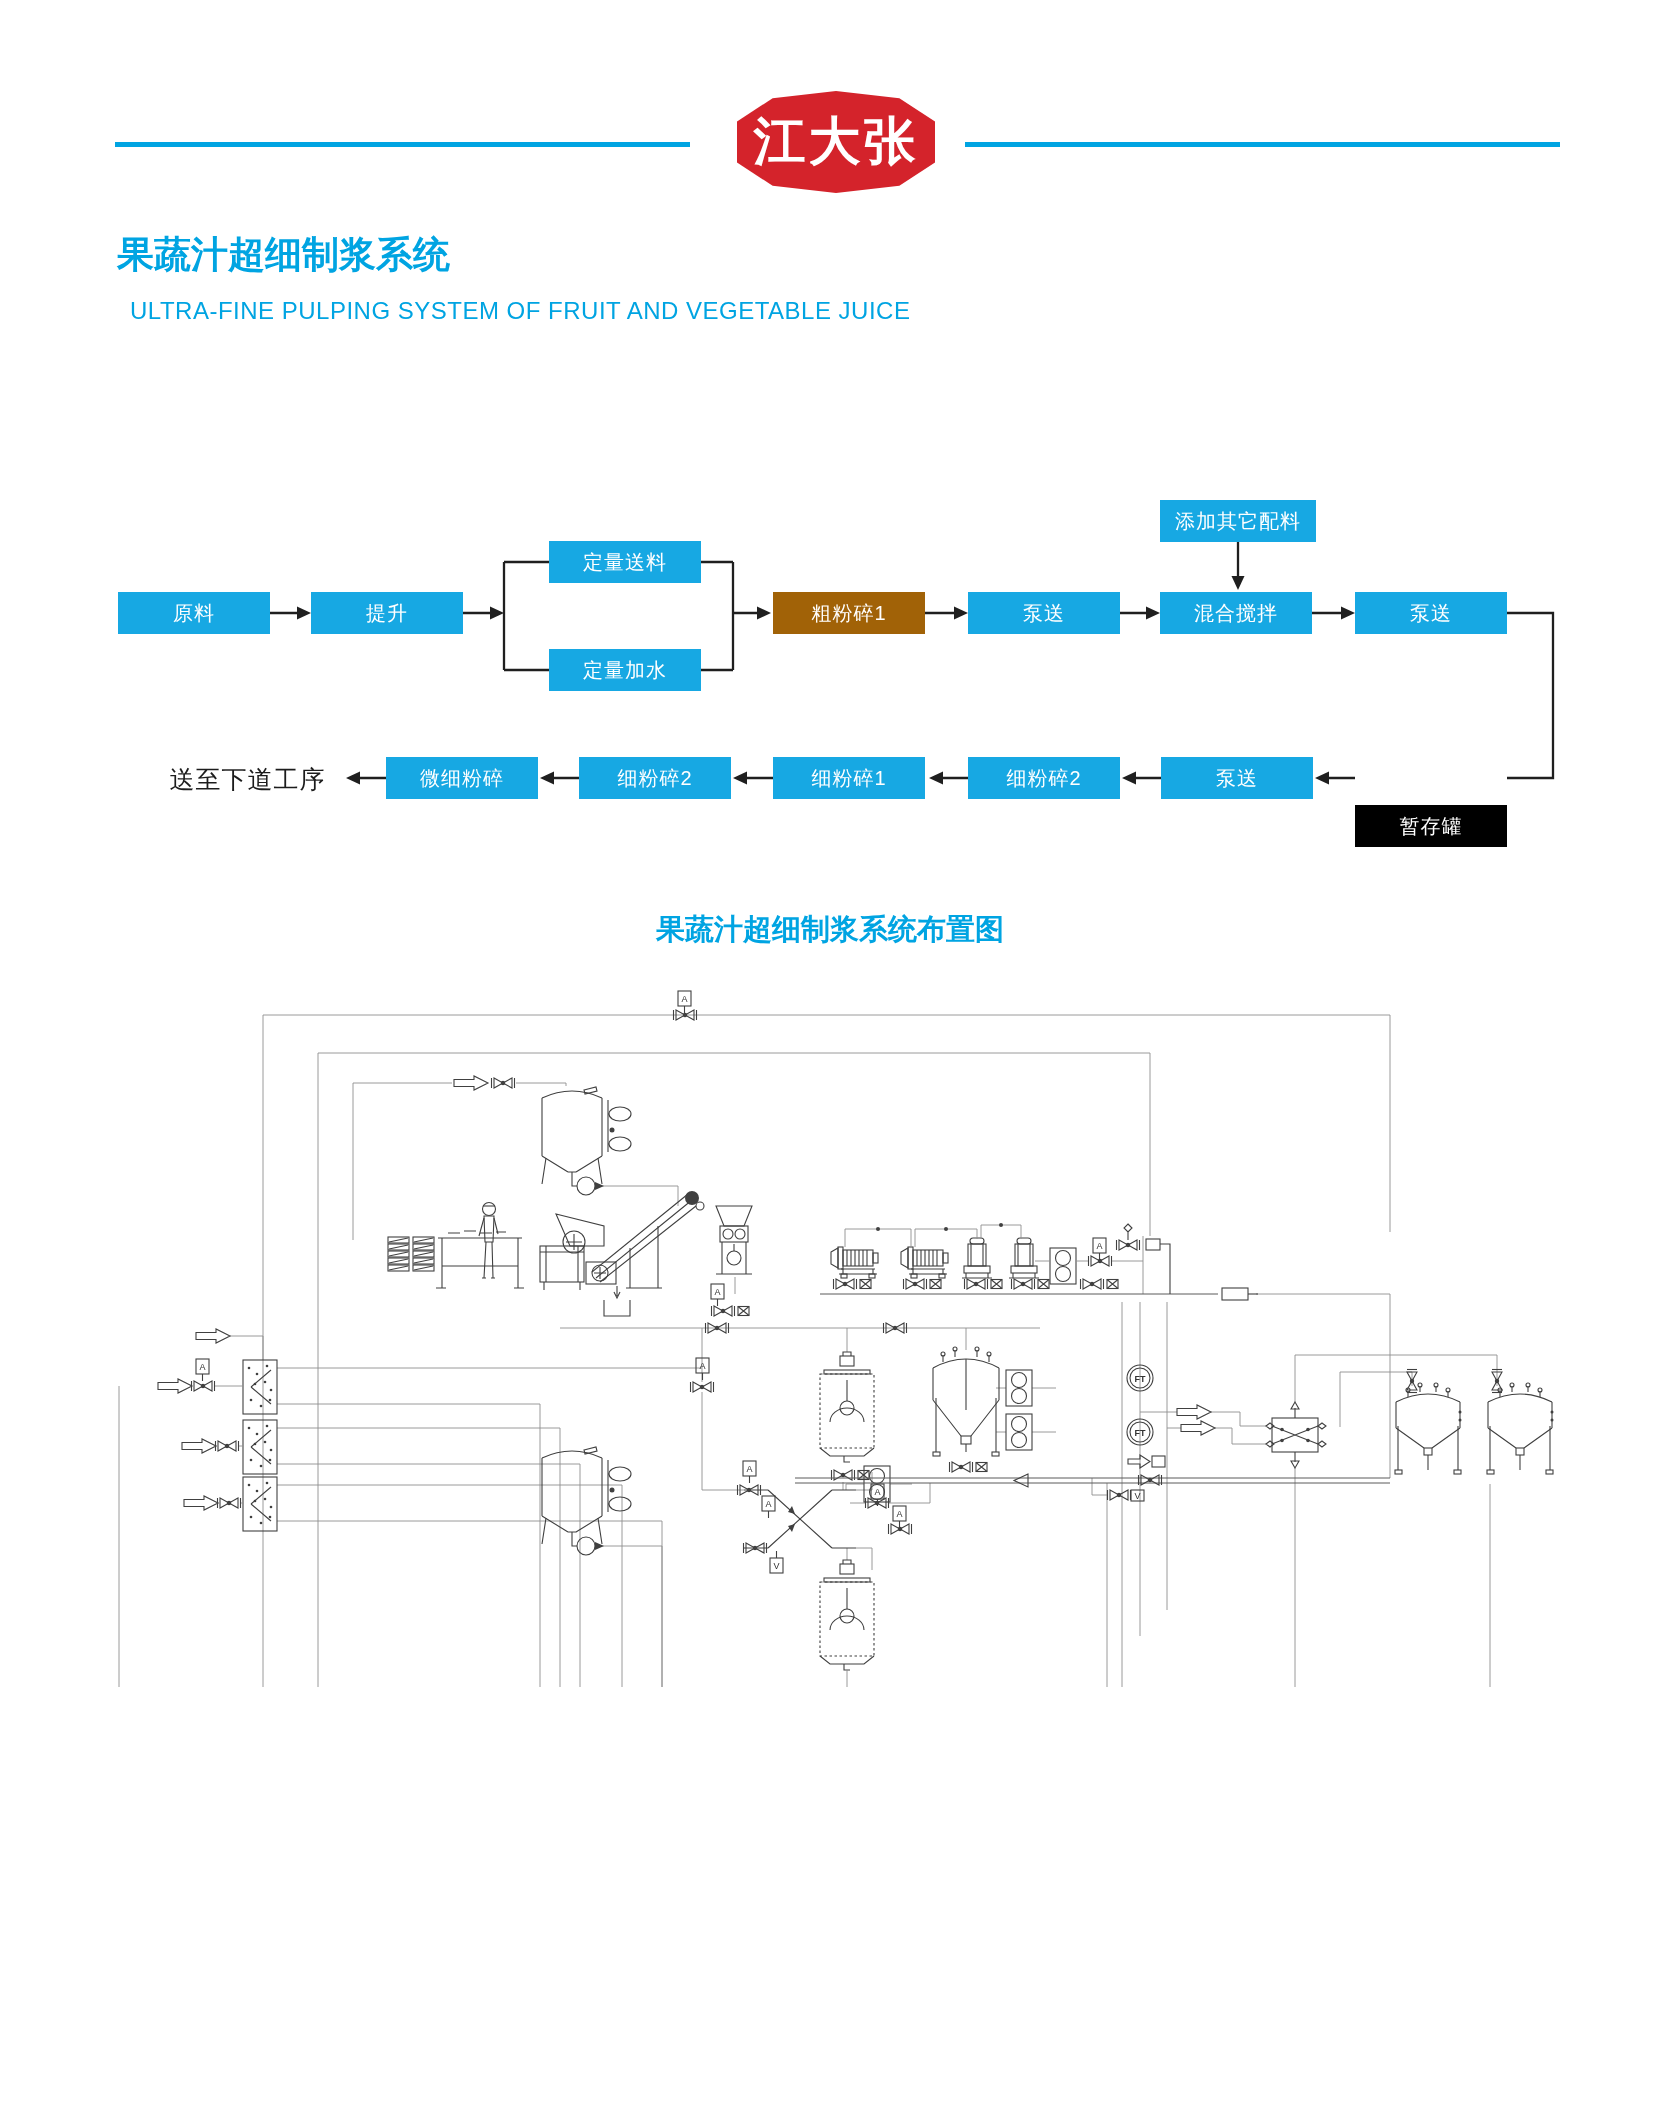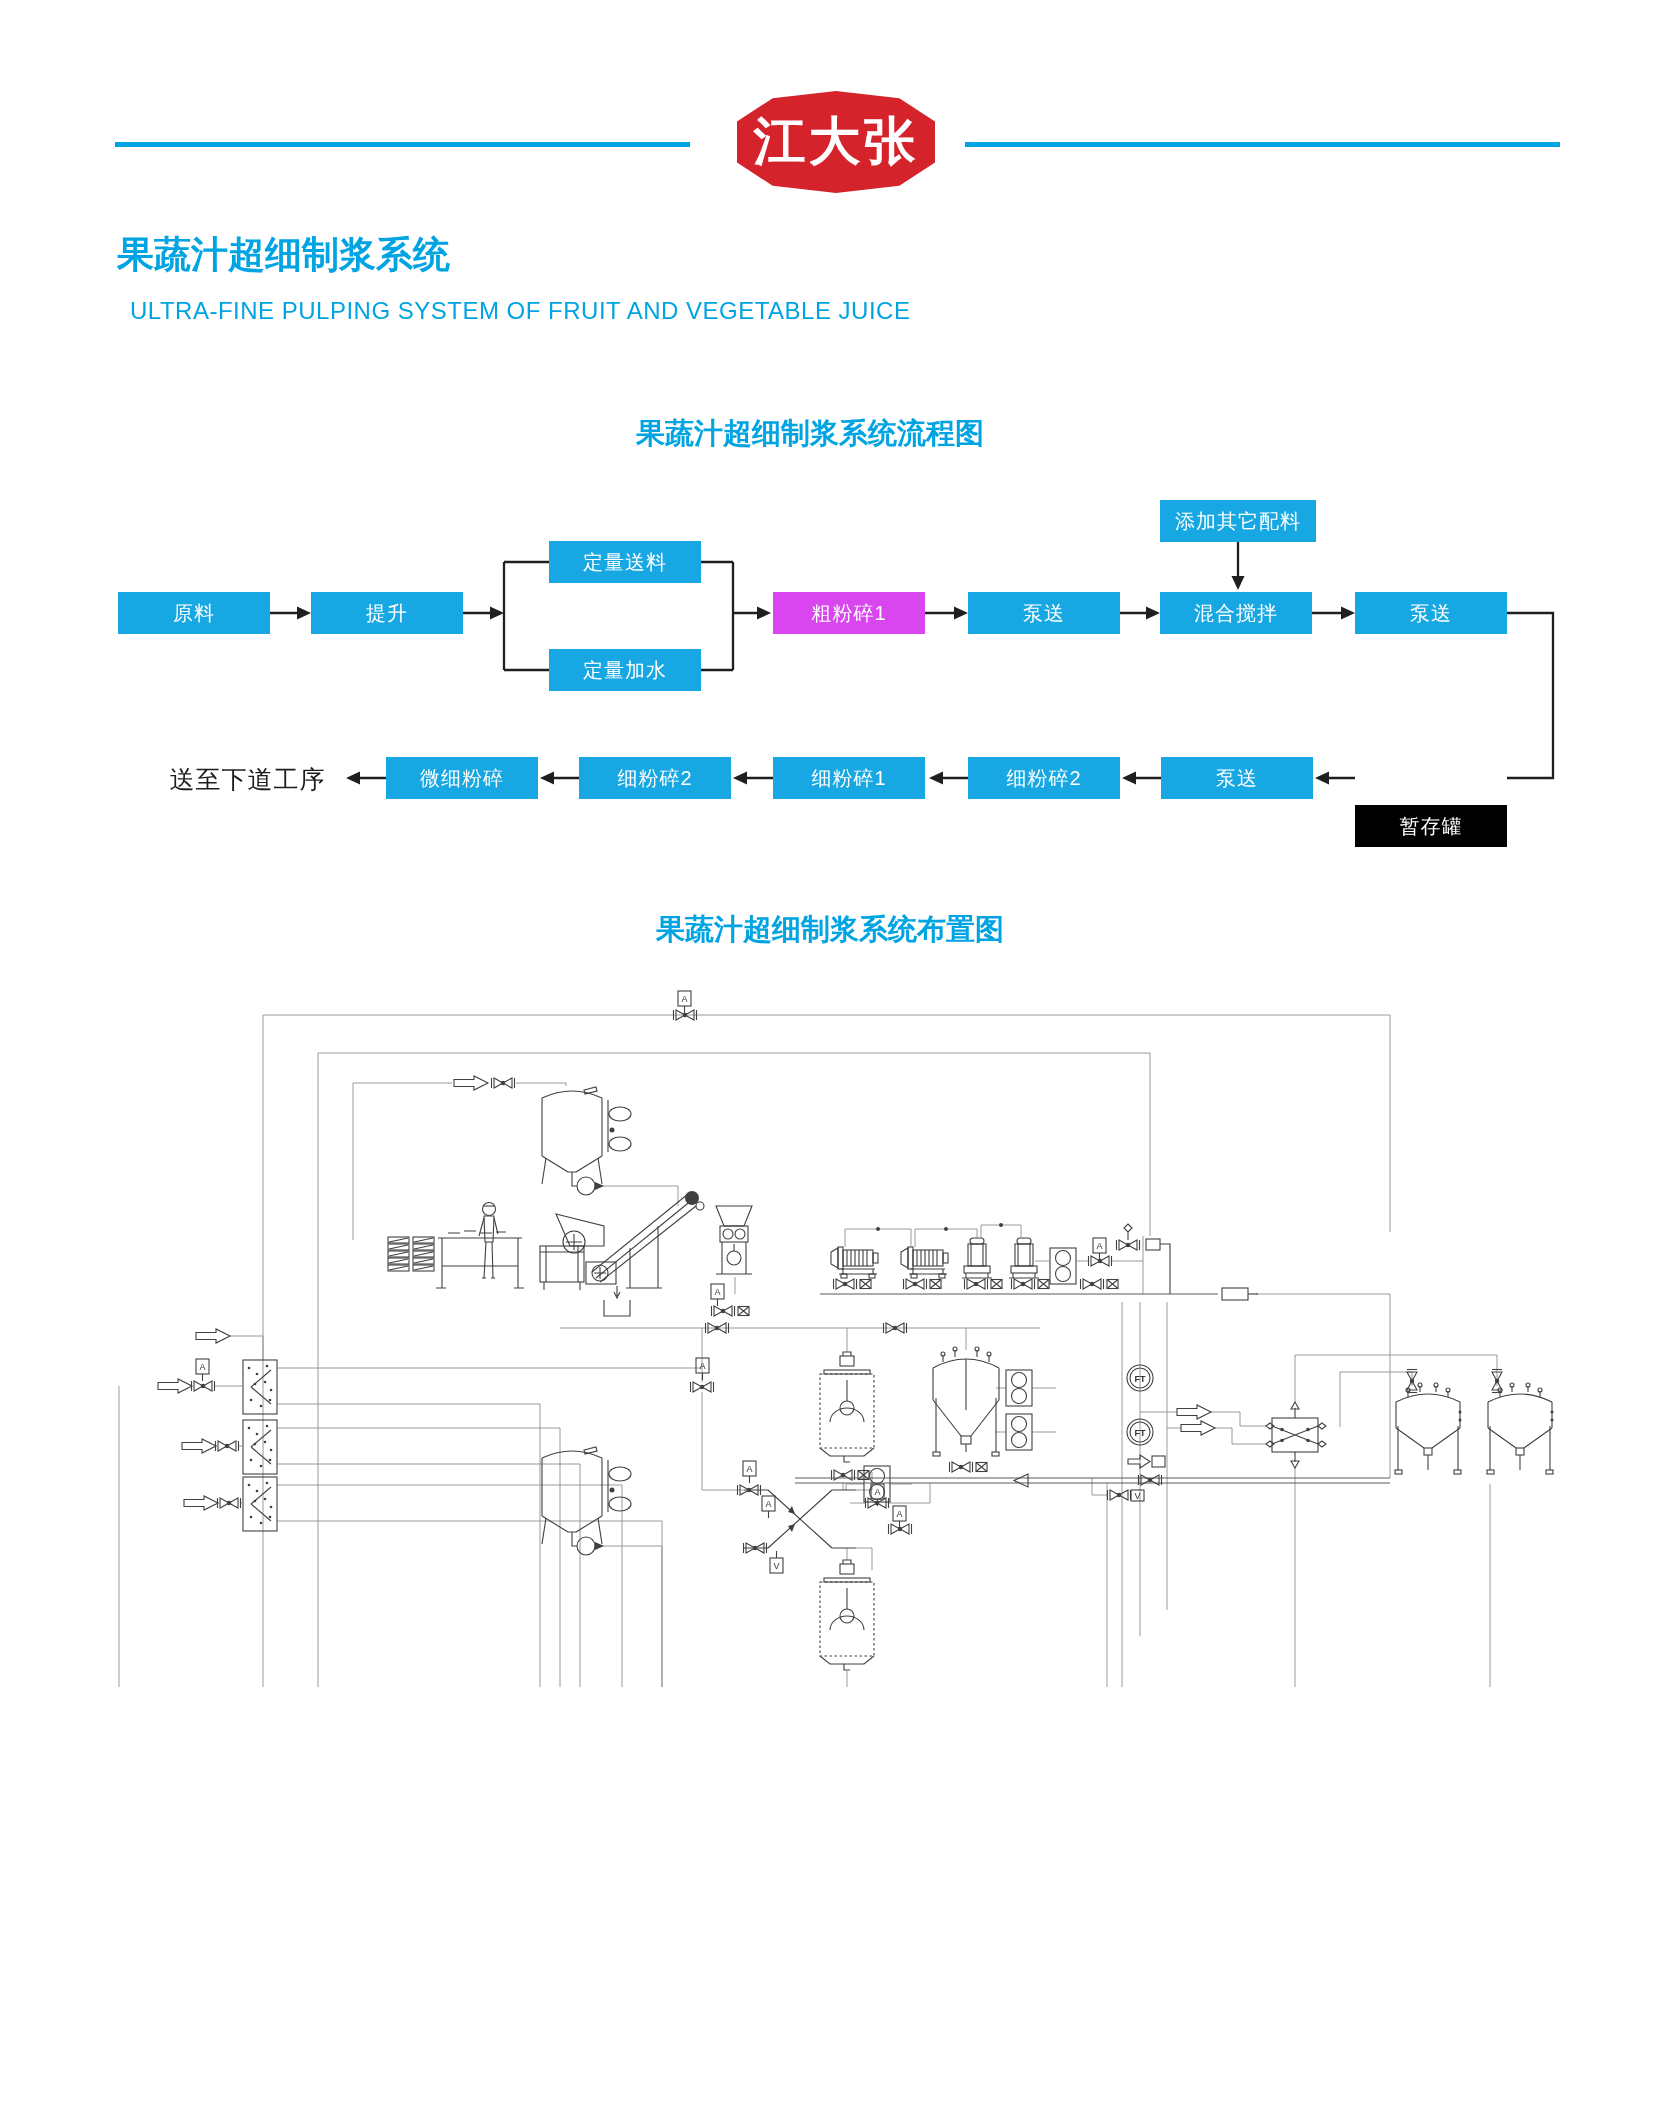--- a/index.html
+++ b/index.html
@@ -38,21 +38,20 @@
 
   <div class="rule" style="left:115px;width:575px;background:#00a4e2;"></div>
   <div class="rule" style="left:965px;width:595px;background:#00a4e2;"></div>
   <div id="logo" style="background:#d4232b;">
     <span>江大张</span>
   </div>
 
   <div id="title-cn" style="color:#00a4e2;">果蔬汁超细制浆系统</div>
   <div id="title-en" style="color:#00a4e2;">ULTRA-FINE PULPING SYSTEM OF FRUIT AND VEGETABLE JUICE</div>
 
-  <div id="fc-title" class="section-title" style="color:#00a4e2;">果蔬汁超细制浆系统流程图</div>
   <div id="ld-title" class="section-title" style="color:#00a4e2;padding-left:20px;">果蔬汁超细制浆系统布置图</div>
 
   <svg width="1676" height="2111" viewBox="0 0 1676 2111">
     <defs>
       <g id="sym-flagA" class="eq">
         <rect x="0" y="0" width="13" height="15"></rect>
         <text class="flagtx" x="6.5" y="11">A</text>
         <line x1="6.5" y1="15" x2="6.5" y2="22"></line>
       </g>
       <g id="sym-flagV" class="eq">
@@ -471,21 +470,21 @@
       <g>
           <use href="#sym-conetank" x="1488" y="1386"></use>
         </g>
     </g>
   </svg>
 
   <div class="fc-box" style="left:118px;top:592px;background:#17a8e3;">原料</div>
   <div class="fc-box" style="left:311px;top:592px;background:#17a8e3;">提升</div>
   <div class="fc-box" style="left:549px;top:541px;background:#17a8e3;">定量送料</div>
   <div class="fc-box" style="left:549px;top:649px;background:#17a8e3;">定量加水</div>
-  <div class="fc-box" style="left:773px;top:592px;background:#d946ef;">粗粉碎1</div>
+  <div class="fc-box" style="left:773px;top:592px;background:#a16207;">粗粉碎1</div>
   <div class="fc-box" style="left:968px;top:592px;background:#17a8e3;">泵送</div>
   <div class="fc-box" style="left:1160px;top:592px;background:#17a8e3;">混合搅拌</div>
   <div class="fc-box" style="left:1355px;top:592px;background:#17a8e3;">泵送</div>
   <div class="fc-box" style="left:1160px;top:500px;width:156px;background:#17a8e3;">添加其它配料</div>
 
   <div class="fc-box" style="left:386px;top:757px;background:#17a8e3;">微细粉碎</div>
   <div class="fc-box" style="left:579px;top:757px;background:#17a8e3;">细粉碎2</div>
   <div class="fc-box" style="left:773px;top:757px;background:#17a8e3;">细粉碎1</div>
   <div class="fc-box" style="left:968px;top:757px;background:#17a8e3;">细粉碎2</div>
   <div class="fc-box" style="left:1161px;top:757px;background:#17a8e3;">泵送</div>

